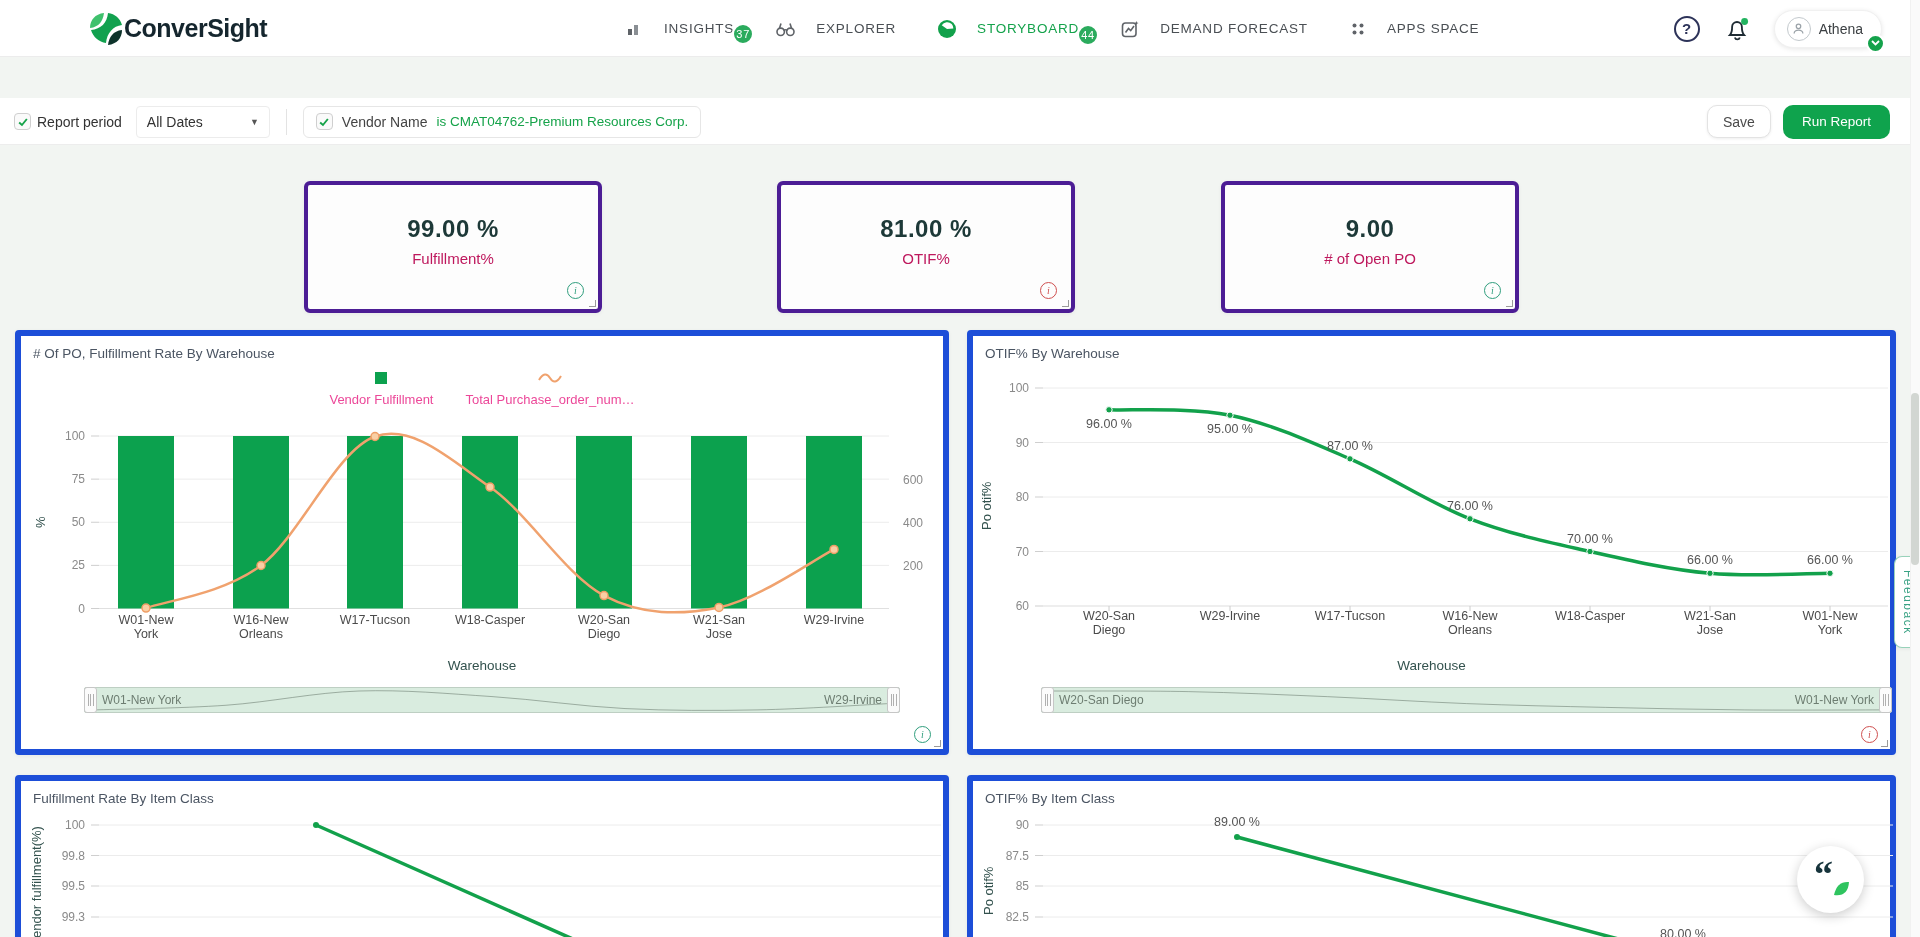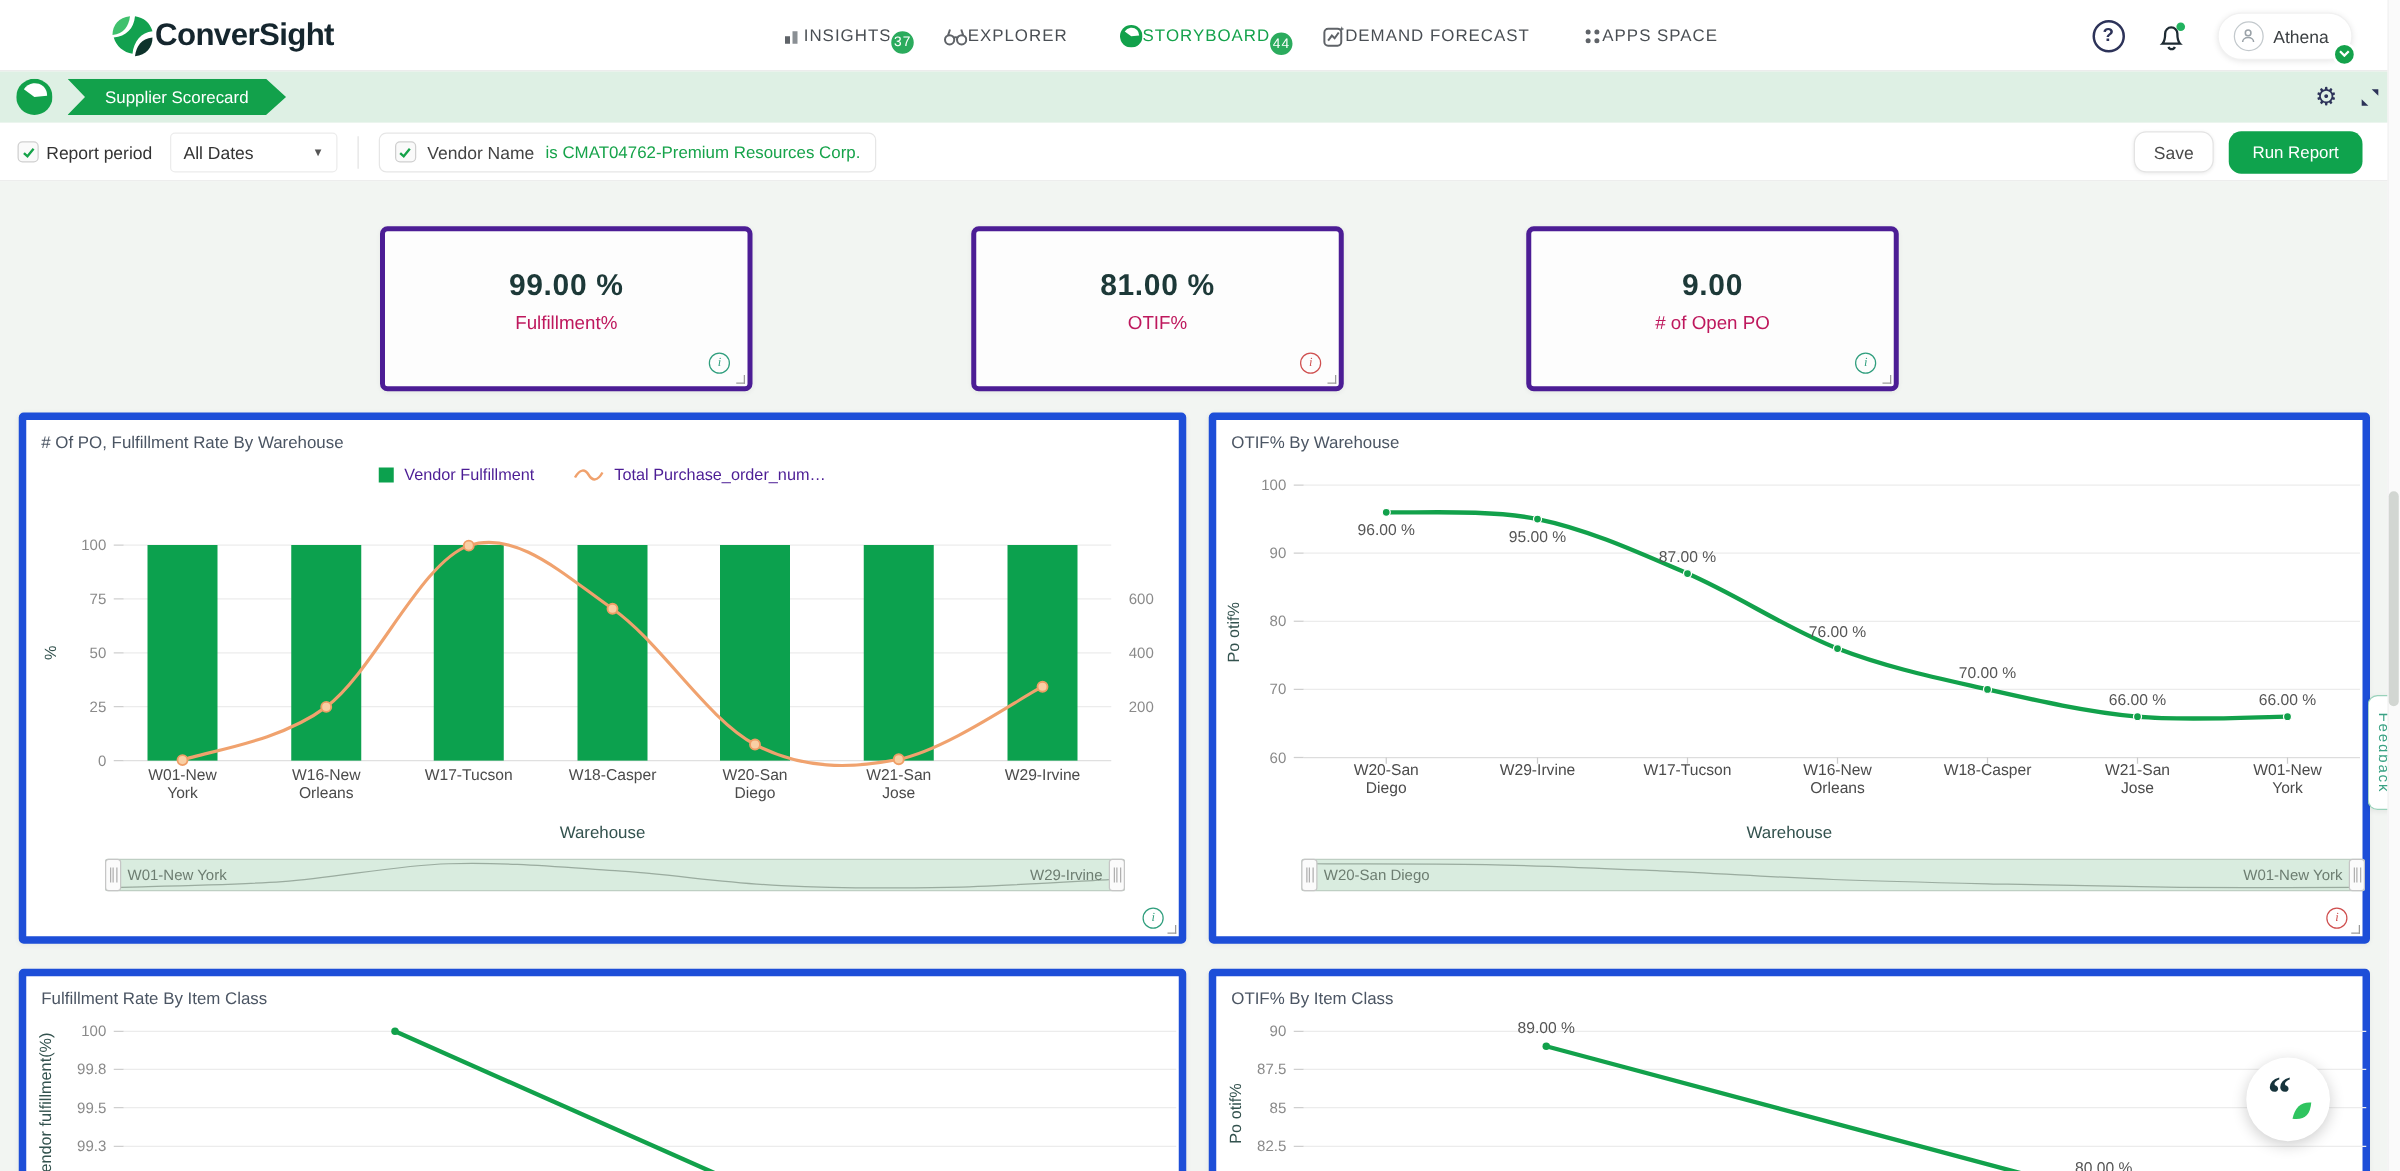--- a/index.html
+++ b/index.html
@@ -5,21 +5,21 @@
   html,body{margin:0;padding:0;background:#fff;}
   *{box-sizing:border-box;}
   .stage{position:relative;width:1920px;height:937px;overflow:hidden;background:#f2f5f2;
          font-family:"Liberation Sans",sans-serif;}
 
   
   .topnav{position:absolute;top:0;left:0;width:100%;height:57px;background:#fff;border-bottom:1px solid #ececec;z-index:6;}
   .logo{position:absolute;left:88px;top:0;height:57px;display:flex;align-items:center;}
   .logo-text{font-size:25px;font-weight:700;color:#15262e;letter-spacing:-0.5px;}
   .nav-items{position:absolute;left:626px;top:0;height:57px;display:flex;align-items:center;gap:42px;}
-  .nav-item{display:flex;align-items:center;gap:0;font-size:13.5px;letter-spacing:.8px;color:#4a4f54;position:relative;cursor:pointer;white-space:nowrap;}
+  .nav-item{display:flex;align-items:center;gap:21px;font-size:13.5px;letter-spacing:.8px;color:#4a4f54;position:relative;cursor:pointer;white-space:nowrap;}
   .nav-item.active{color:#14a24b;}
   .nav-badge{position:absolute;right:-20px;bottom:-8px;min-width:22px;height:22px;border-radius:50%;
              background:#2bab5d;color:#fff;font-size:11px;display:flex;align-items:center;justify-content:center;border:2px solid #fff;}
   .nav-right{position:absolute;right:38px;top:0;height:57px;display:flex;align-items:center;gap:24px;}
   .help-icon{width:26px;height:26px;border-radius:50%;border:2.2px solid #2d3359;color:#2d3359;font-size:15px;font-weight:700;
              display:flex;align-items:center;justify-content:center;}
   .bell-wrap{position:relative;width:26px;height:26px;}
   .user-pill{position:relative;height:38px;border-radius:19px;background:#fff;border:1px solid #f1f1f1;
              box-shadow:0 1px 5px rgba(0,0,0,.10);display:flex;align-items:center;gap:8px;padding:0 18px 0 12px;}
   .user-name{font-size:14px;color:#3c4043;}
@@ -69,21 +69,21 @@
                border-right:1.6px solid #9b9b9b;border-bottom:1.6px solid #9b9b9b;}
 
   
   .panel{position:absolute;background:#fff;border:6px solid #1d4ed8;border-radius:4px;box-shadow:0 1px 4px rgba(0,0,0,.05);}
   #panel1{left:15px;top:330px;width:934px;height:425px;}
   #panel2{left:967px;top:330px;width:929px;height:425px;}
   #panel3{left:15px;top:775px;width:934px;height:215px;}
   #panel4{left:967px;top:775px;width:929px;height:215px;}
   .panel-title{position:absolute;left:12px;top:10px;font-size:13.5px;color:#4b5563;}
   .legend{position:absolute;top:36px;left:0;width:100%;display:flex;justify-content:center;gap:32px;align-items:center;}
-  .legend-item{display:flex;align-items:center;gap:8px;font-size:13px;color:#4c1d95;cursor:pointer;}
+  .legend-item{display:flex;align-items:center;gap:8px;font-size:13px;color:#ec4899;cursor:pointer;flex-direction:column;}
   .legend-sq{width:12px;height:12px;background:#0ca14e;flex:none;}
   .chart-svg{position:absolute;left:0;}
   .ylab-vert{position:absolute;font-size:13px;color:#33524e;writing-mode:vertical-rl;transform:rotate(180deg);
              text-align:center;white-space:nowrap;}
   .xlab{position:absolute;width:100%;text-align:center;font-size:13.5px;color:#33524e;}
   .panel-info{position:absolute;right:12px;bottom:6px;width:17px;height:17px;border-radius:50%;
               border:1.6px solid currentColor;font-size:10px;font-style:italic;font-family:"Liberation Serif",serif;
               display:flex;align-items:center;justify-content:center;cursor:pointer;}
 
   
@@ -186,34 +186,20 @@
         <span class="user-name">Athena</span>
         <span class="user-caret">
           <svg width="9" height="6" viewBox="0 0 9 6">
               <path d="M1 1 L4.5 4.5 L8 1" fill="none" stroke="#fff" stroke-width="1.8"></path>
             </svg>
         </span>
       </div>
     </div>
   </header>
 
-  <div class="banner">
-    <svg class="banner-circle" viewBox="0 0 20 20">
-      <circle cx="10" cy="10" r="10" fill="#12a14b"></circle>
-      <path d="M10 10 L4.2 5.8 A7.2 7.2 0 0 1 15.2 4.4 A7.2 7.2 0 0 1 17 9.4 Z" fill="#fff"></path>
-    </svg>
-    <div class="ribbon">Supplier Scorecard</div>
-    <div class="banner-actions">
-      <span class="gear">⚙</span>
-      <svg width="16" height="16" viewBox="0 0 18 18">
-        <path d="M10.5 1.5 L16.5 1.5 L16.5 7.5 Z" fill="#2d3359"></path>
-        <path d="M1.5 10.5 L1.5 16.5 L7.5 16.5 Z" fill="#2d3359"></path>
-      </svg>
-    </div>
-  </div>
 
   <div class="filterbar">
     <div class="fb-left">
       <span class="cbx">
         <svg width="12" height="12" viewBox="0 0 14 14">
             <path d="M2.5 7.5 L5.8 10.5 L11.5 3.5" fill="none" stroke="#16a34a" stroke-width="2.2"></path>
           </svg>
       </span>
       <span class="fb-label">Report period</span>
       <div class="dropdown">

